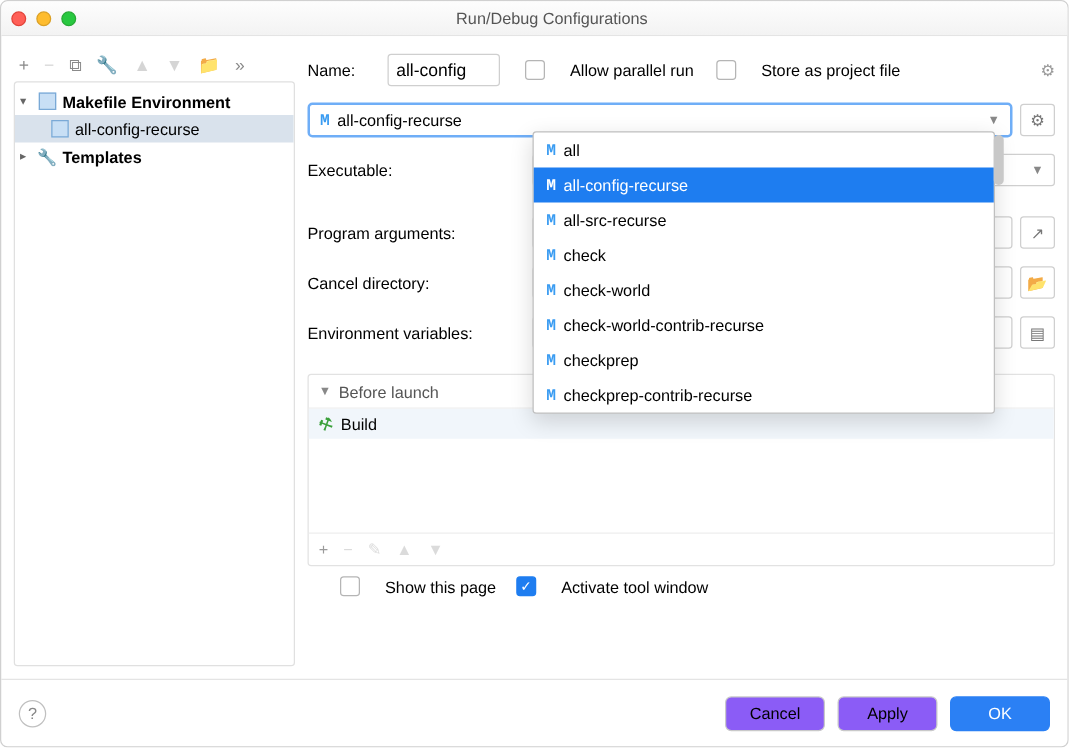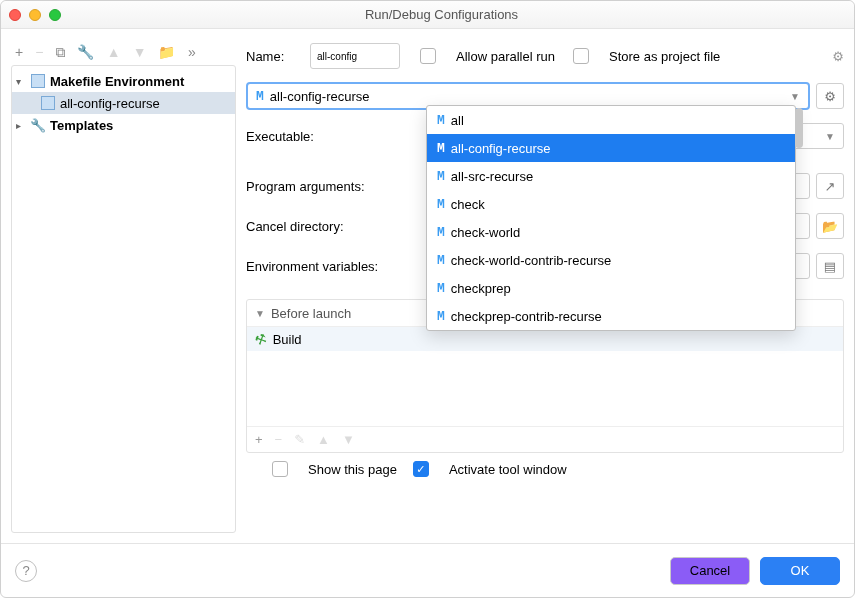--- a/index.html
+++ b/index.html
@@ -29,21 +29,21 @@
 .tree-icon { width: 16px; height: 16px; display: inline-flex; align-items: center; justify-content: center; }
 .makefile-icon::before { content: ""; width: 12px; height: 12px; background: #c8dff5; border: 1px solid #7aa9d6; display: inline-block; }
 .wrench-icon { color: #777; font-size: 13px; }
 .bold { font-weight: 700; }
 .tree-sel { background: #d9e2ec; }
 
 .right { flex: 1; display: flex; flex-direction: column; position: relative; }
 
 .form-row { display: flex; align-items: center; height: 34px; margin-bottom: 6px; }
 .form-row .lbl { width: 180px; }
-.name-input { width: 90px; height: 26px; border: 1px solid #cfcfcf; border-radius: 3px; padding: 0 6px; font-size: 10px; }
+.name-input { width: 90px; height: 26px; border: 1px solid #cfcfcf; border-radius: 3px; padding: 0 6px; font-size: 14px; }
 .chk { width: 16px; height: 16px; border: 1px solid #b5b5b5; border-radius: 3px; margin-right: 6px; display: inline-flex; align-items: center; justify-content: center; background: #fff; }
 .chk.checked { background: #1e7df0; border-color: #1e7df0; color: #fff; font-size: 11px; }
 .row-checks { display: flex; align-items: center; gap: 18px; flex: 1; }
 .chk-wrap { display: flex; align-items: center; gap: 14px; }
 .gear-right { color: #9a9a9a; margin-left: auto; padding-left: 6px; }
 
 .field-btn { height: 26px; border: 1px solid #cfcfcf; border-radius: 3px; display: flex; align-items: center; padding: 0 8px; background: #fff; flex: 1; }
 .trail-btn { width: 28px; height: 26px; border: 1px solid #cfcfcf; border-radius: 3px; margin-left: 6px; display: flex; align-items: center; justify-content: center; color: #777; background: #fff; }
 .Mbadge { font-weight: 700; color: #3a9cf2; font-family: "Courier New", monospace; margin-right: 6px; }
 
@@ -241,18 +241,21 @@
 
     </div>
   </div>
 
   <div class="footer">
     <div class="help">?</div>
     <div class="spacer"></div>
     <div class="btn">
         <span>Cancel</span>
       </div>
+    <div class="btn">
+        <span>Apply</span>
+      </div>
     <div class="btn primary">
         <span>OK</span>
       </div>
   </div>
 
 </div>
 
 </body></html>

